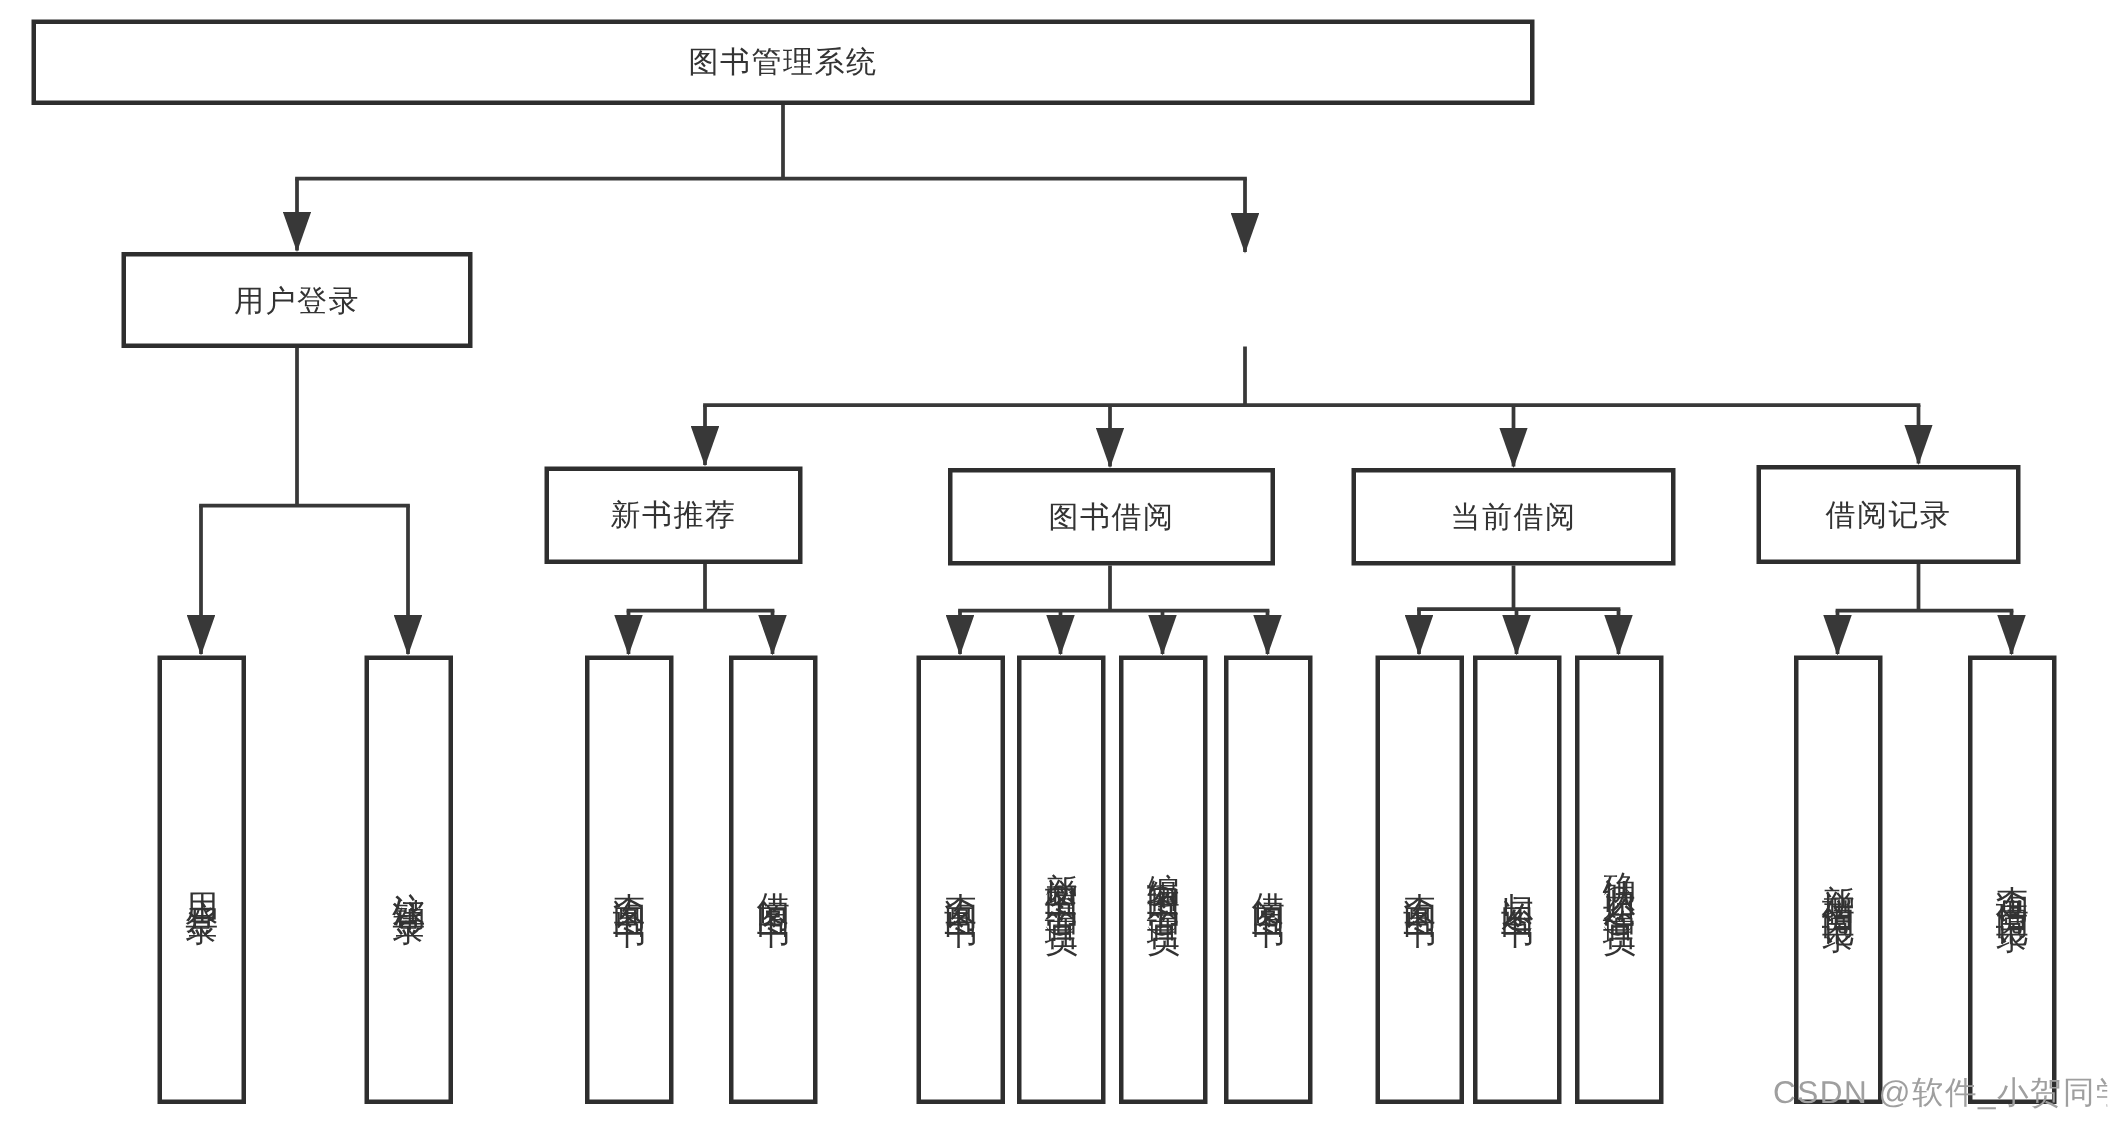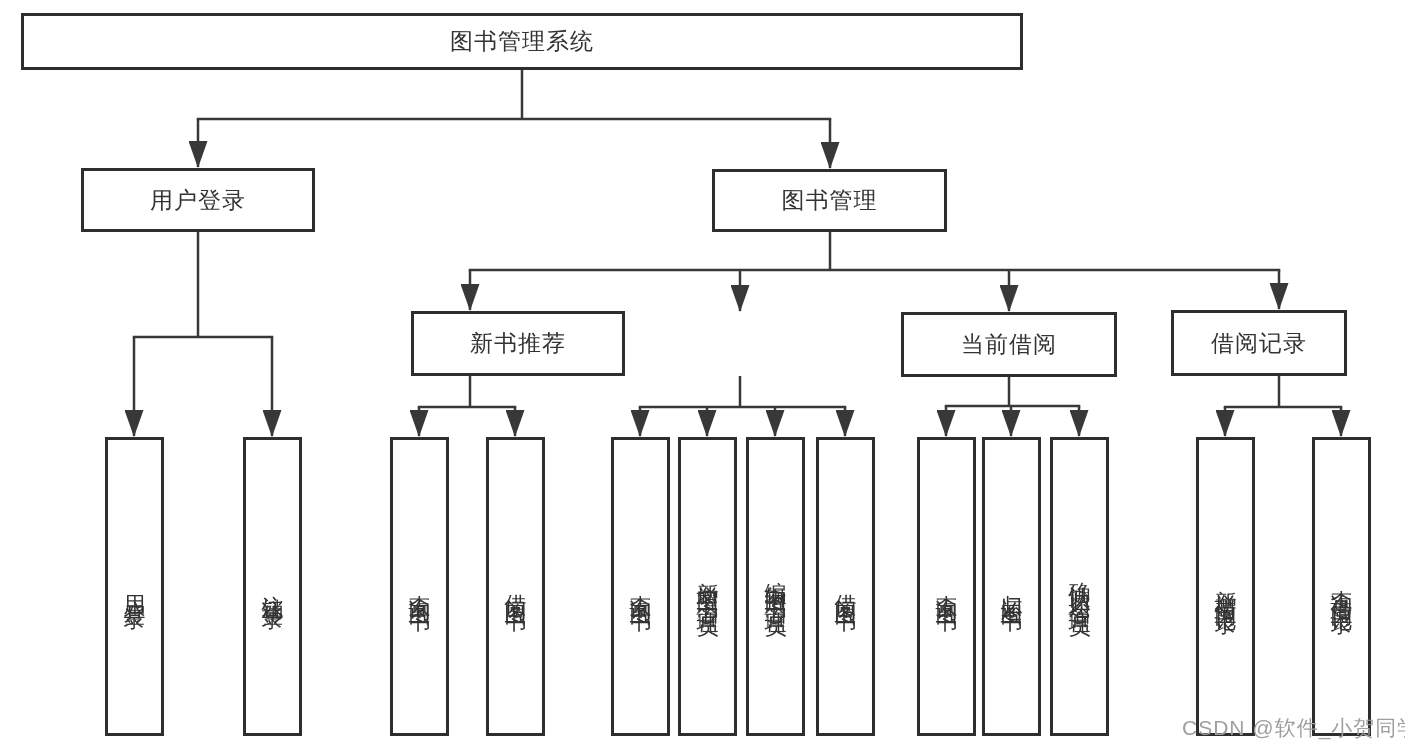--- a/index.html
+++ b/index.html
@@ -18,21 +18,21 @@
   }
   .node {
     position: absolute;
     box-sizing: border-box;
     border: 3px solid #2e2e2e;
     background: #ffffff;
     color: #333333;
     display: flex;
     align-items: center;
     justify-content: center;
-    font-size: 23px;
+    font-size: 20px;
     letter-spacing: 1px;
     text-align: center;
   }
   .leaf {
     writing-mode: vertical-rl;
     text-orientation: upright;
     font-size: 22px;
     letter-spacing: 5px;
     line-height: 1;
     padding: 6px 0;
@@ -112,23 +112,23 @@
       <line x1="1279" y1="375" x2="1279" y2="407"></line>
       <line x1="1223.75" y1="407" x2="1342.25" y2="407"></line>
       <line x1="1225" y1="407" x2="1225" y2="436" marker-end="url(#ah)"></line>
       <line x1="1341" y1="407" x2="1341" y2="436" marker-end="url(#ah)"></line>
     </g>
   </svg>
 
   <div class="node" style="left:21px; top:13px; width:1002px; height:57px;">图书管理系统</div>
 
   <div class="node" style="left:81px; top:168px; width:234px; height:64px;">用户登录</div>
-  <div class="node" style="left:712px; top:169px; width:235px; height:63px;">图书管理</div>
 
-  <div class="node" style="left:363px; top:311px; width:214px; height:65px;margin-left:48px;">新书推荐</div>
+  <div class="node" style="left:363px; top:311px; width:172px; height:65px;">新书推荐</div>
+  <div class="node" style="left:632px; top:312px; width:218px; height:65px;">图书借阅</div>
   <div class="node" style="left:901px; top:312px; width:216px; height:65px;text-align:center;">当前借阅</div>
   <div class="node" style="left:1171px; top:310px; width:176px; height:66px;">借阅记录</div>
 
   <div class="node leaf" style="left:105px; top:437px; width:59px; height:299px;">用户登录</div>
   <div class="node leaf" style="left:243px; top:437px; width:59px; height:299px;">注销登录</div>
 
   <div class="node leaf" style="left:390px; top:437px; width:59px; height:299px;">查询图书</div>
   <div class="node leaf" style="left:486px; top:437px; width:59px; height:299px;">借阅图书</div>
 
   <div class="node leaf" style="left:611px; top:437px; width:59px; height:299px;">查询图书</div>

